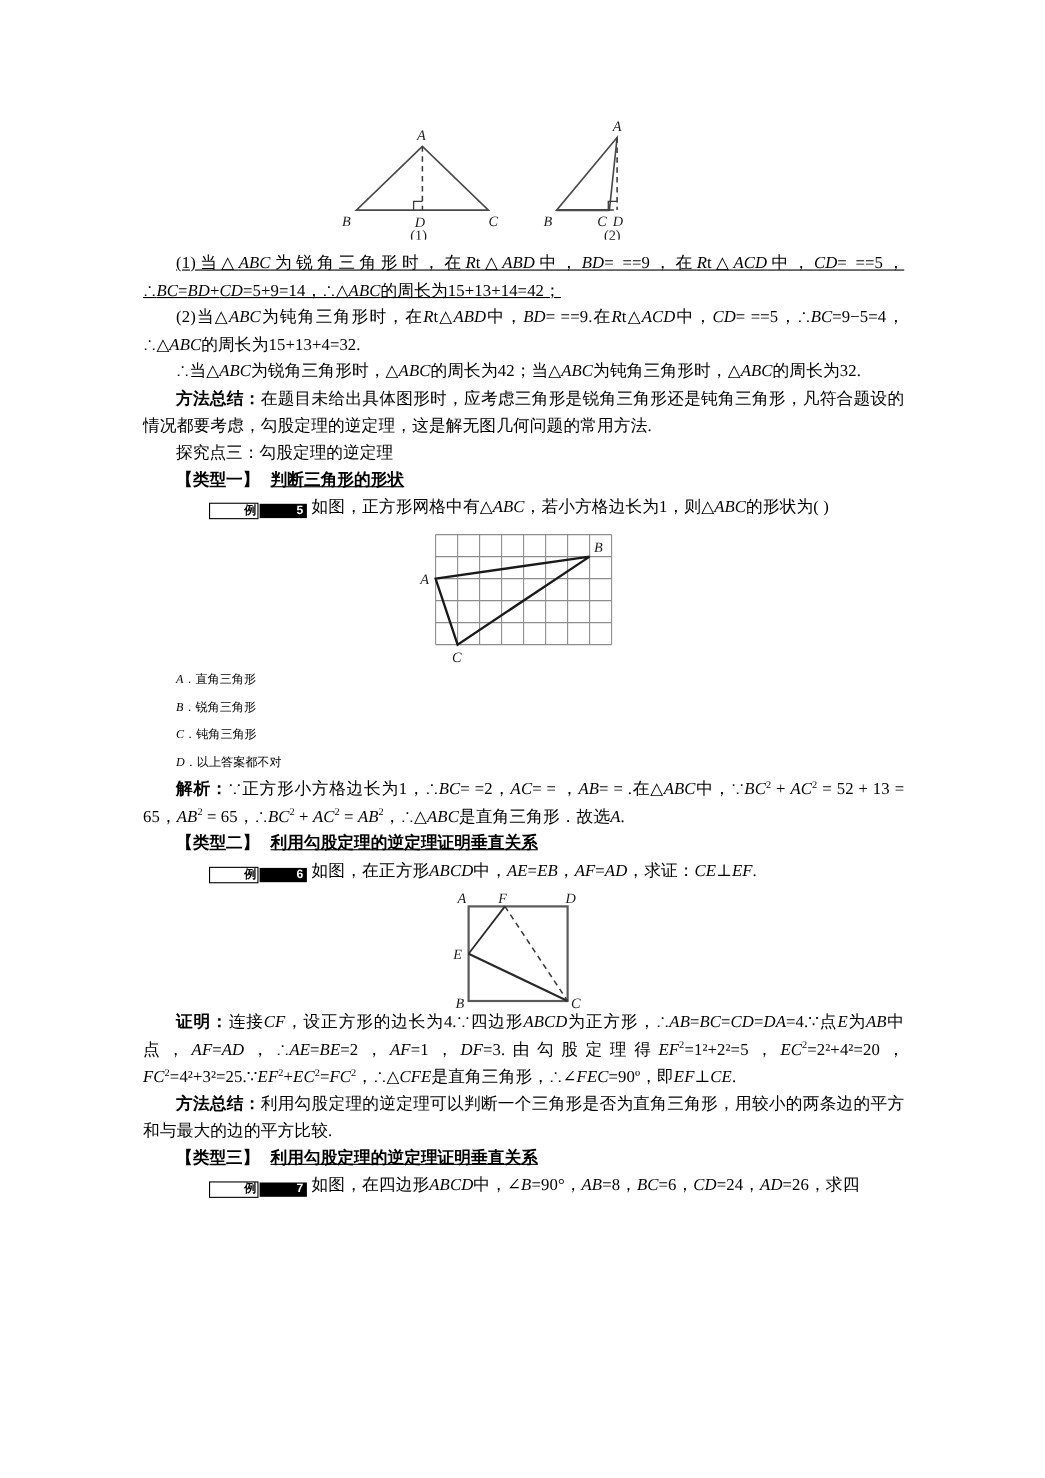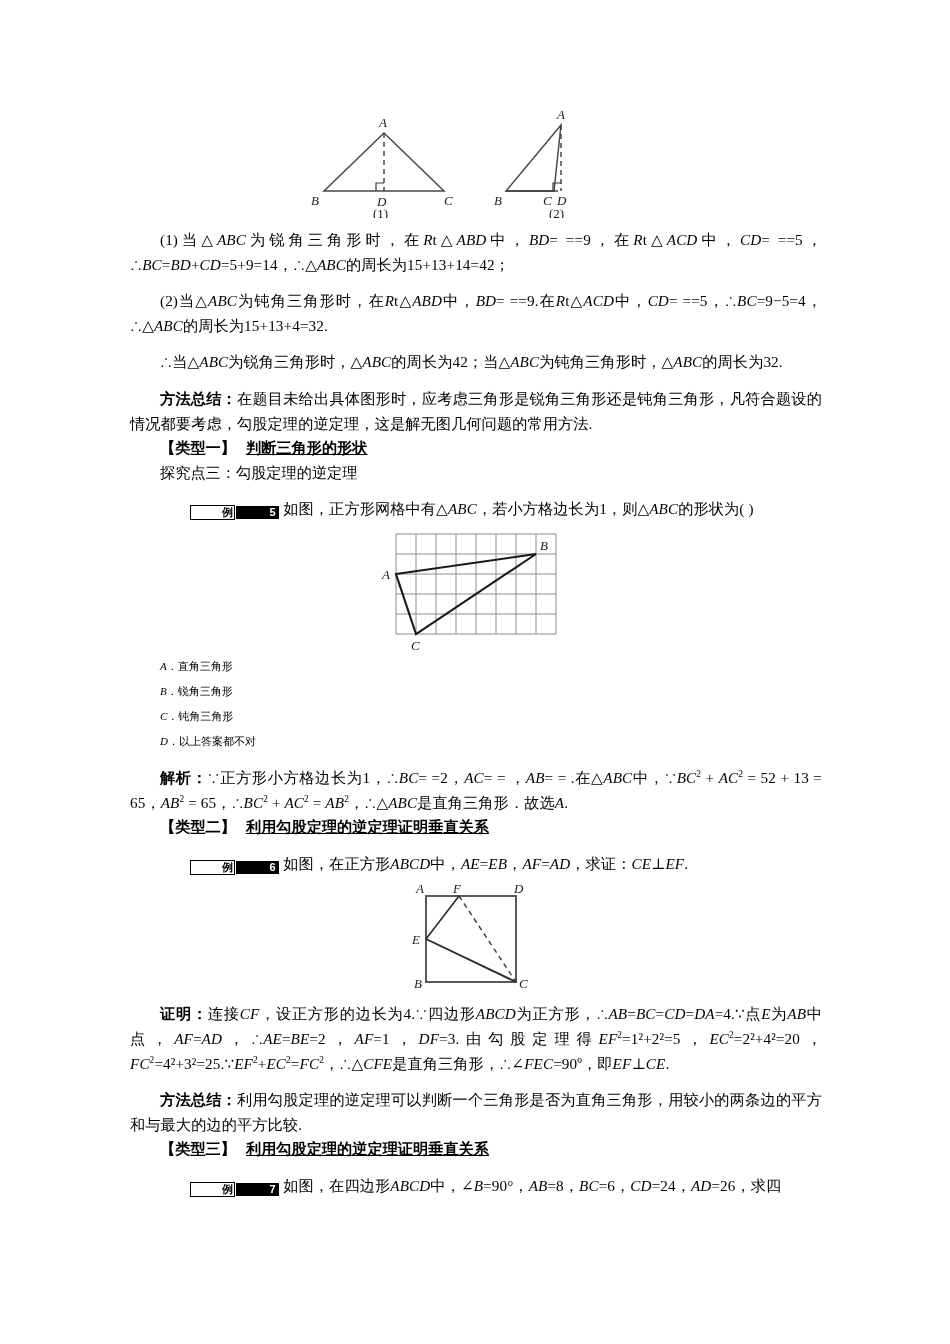--- a/index.html
+++ b/index.html
@@ -30,21 +30,21 @@
 
   
   .para {
     font-size: 15.2px;
     line-height: 24.6px;
     text-align: justify;
     text-justify: inter-ideograph;
     margin: 0;
     letter-spacing: 0.1px;
   }
-  .indent { text-indent: 30px; margin-top: 12px; }
+  .indent { text-indent: 30px; }
   .bold { font-weight: bold; }
   sup { font-size: 0.62em; vertical-align: super; line-height: 0; }
 
   .heading-line {
     font-size: 15.2px;
     line-height: 24.6px;
     margin: 0;
     text-indent: 30px;
   }
   .type-label { font-weight: bold; }
@@ -122,29 +122,29 @@
         <line x1="288" y1="88" x2="295" y2="88" stroke="#3a3a3a" stroke-width="1.4" stroke-dasharray="4,3"></line>
         <polyline points="287,88 287,80 295,80" fill="none" stroke="#3a3a3a" stroke-width="1.2"></polyline>
         <text x="291" y="16" font-size="13">A</text>
         <text x="228" y="102" font-size="13">B</text>
         <text x="277" y="102" font-size="13">C</text>
         <text x="291" y="102" font-size="13">D</text>
         <text x="283" y="115" font-size="13" class="plain">(2)</text>
       </svg>
     </div>
 
-    <p class="para indent" style="margin-top:10px;">(1)当△<i>ABC</i>为锐角三角形时，在<i>R</i>t△<i>ABD</i>中，<i>BD</i>= ==9，在<i>R</i>t△<i>ACD</i>中，<i>CD</i>= ==5，∴<i>BC</i>=<i>BD</i>+<i>CD</i>=5+9=14，∴△<i>ABC</i>的周长为15+13+14=42；</p>
+    <p class="para indent" style="margin-top:10px;text-decoration:underline;">(1)当△<i>ABC</i>为锐角三角形时，在<i>R</i>t△<i>ABD</i>中，<i>BD</i>= ==9，在<i>R</i>t△<i>ACD</i>中，<i>CD</i>= ==5，∴<i>BC</i>=<i>BD</i>+<i>CD</i>=5+9=14，∴△<i>ABC</i>的周长为15+13+14=42；</p>
     <p class="para indent">(2)当△<i>ABC</i>为钝角三角形时，在<i>R</i>t△<i>ABD</i>中，<i>BD</i>= ==9.在<i>R</i>t△<i>ACD</i>中，<i>CD</i>= ==5，∴<i>BC</i>=9−5=4，∴△<i>ABC</i>的周长为15+13+4=32.</p>
     <p class="para indent">∴当△<i>ABC</i>为锐角三角形时，△<i>ABC</i>的周长为42；当△<i>ABC</i>为钝角三角形时，△<i>ABC</i>的周长为32.</p>
 
     <p class="para indent"><span class="bold">方法总结：</span><span>在题目未给出具体图形时，应考虑三角形是锐角三角形还是钝角三角形，凡符合题设的情况都要考虑，勾股定理的逆定理，这是解无图几何问题的常用方法.</span></p>
 
+    <p class="heading-line">探究点三：勾股定理的逆定理</p>
+
     <p class="heading-line"><span class="type-label">【类型一】</span><span class="type-title">判断三角形的形状</span></p>
-
-    <p class="heading-line">探究点三：勾股定理的逆定理</p>
 
     <p class="para indent"><span class="ex-marker"><span class="ex-char">例</span><span class="ex-num">5</span></span>&nbsp;<span>如图，正方形网格中有△<i>ABC</i>，若小方格边长为1，则△<i>ABC</i>的形状为(        )</span></p>
 
     <div class="fig" style="margin-top:4px;height:126px;">
       <svg width="420" height="126" viewBox="0 0 420 126">
         <g stroke="#8d8d8d" stroke-width="1" fill="none">
           <line x1="130" y1="6" x2="290" y2="6"></line>
           <line x1="130" y1="26" x2="290" y2="26"></line>
           <line x1="130" y1="46" x2="290" y2="46"></line>
           <line x1="130" y1="66" x2="290" y2="66"></line>

